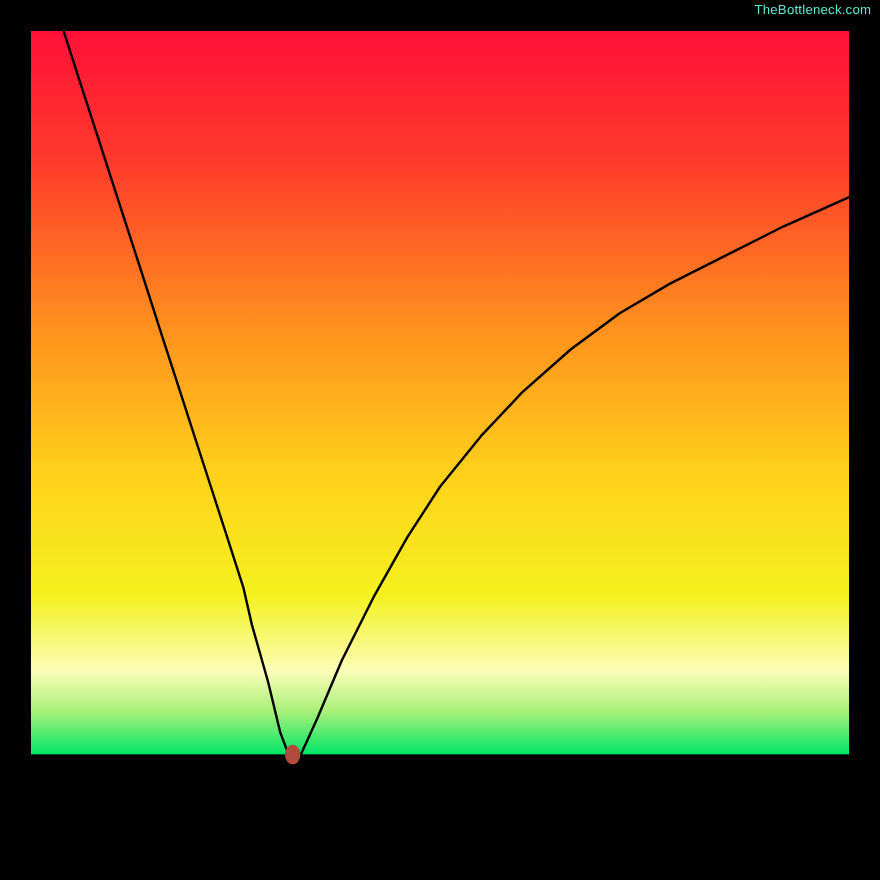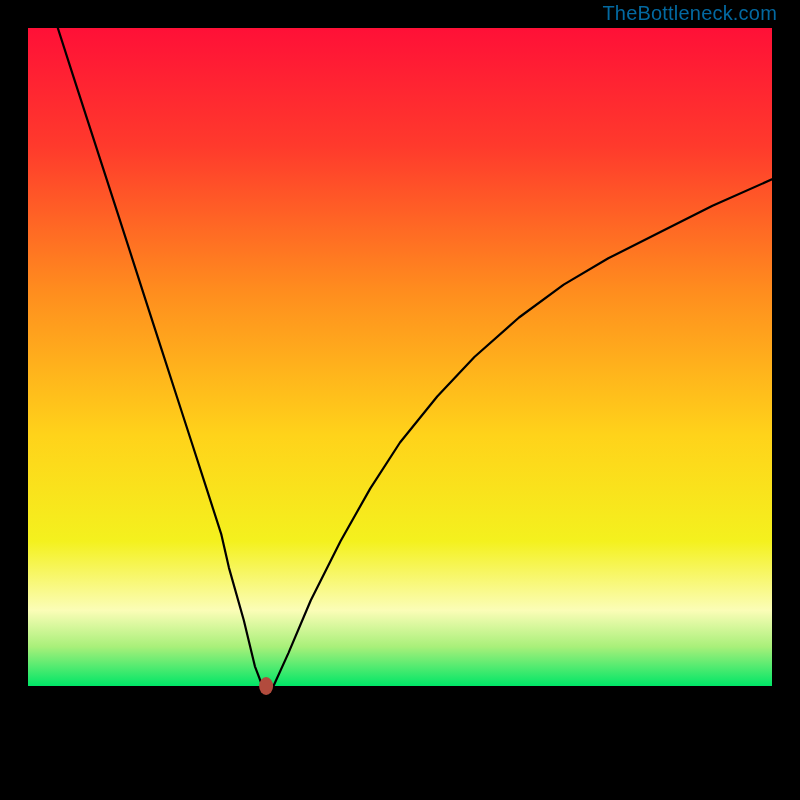--- a/index.html
+++ b/index.html
@@ -13,23 +13,23 @@
   }
   .frame {
     position: relative;
     width: 800px;
     height: 800px;
     background: #000;
   }
   .watermark {
     position: absolute;
     top: 2px;
-    right: 23px;
-    color: #0369a1;
-    font-size: 20px;
+    right: 8px;
+    color: #5eead4;
+    font-size: 12px;
     font-weight: 400;
     letter-spacing: 0.2px;
     z-index: 3;
   }
   .plot {
     position: absolute;
     left: 28px;
     top: 28px;
     width: 744px;
     height: 744px;

